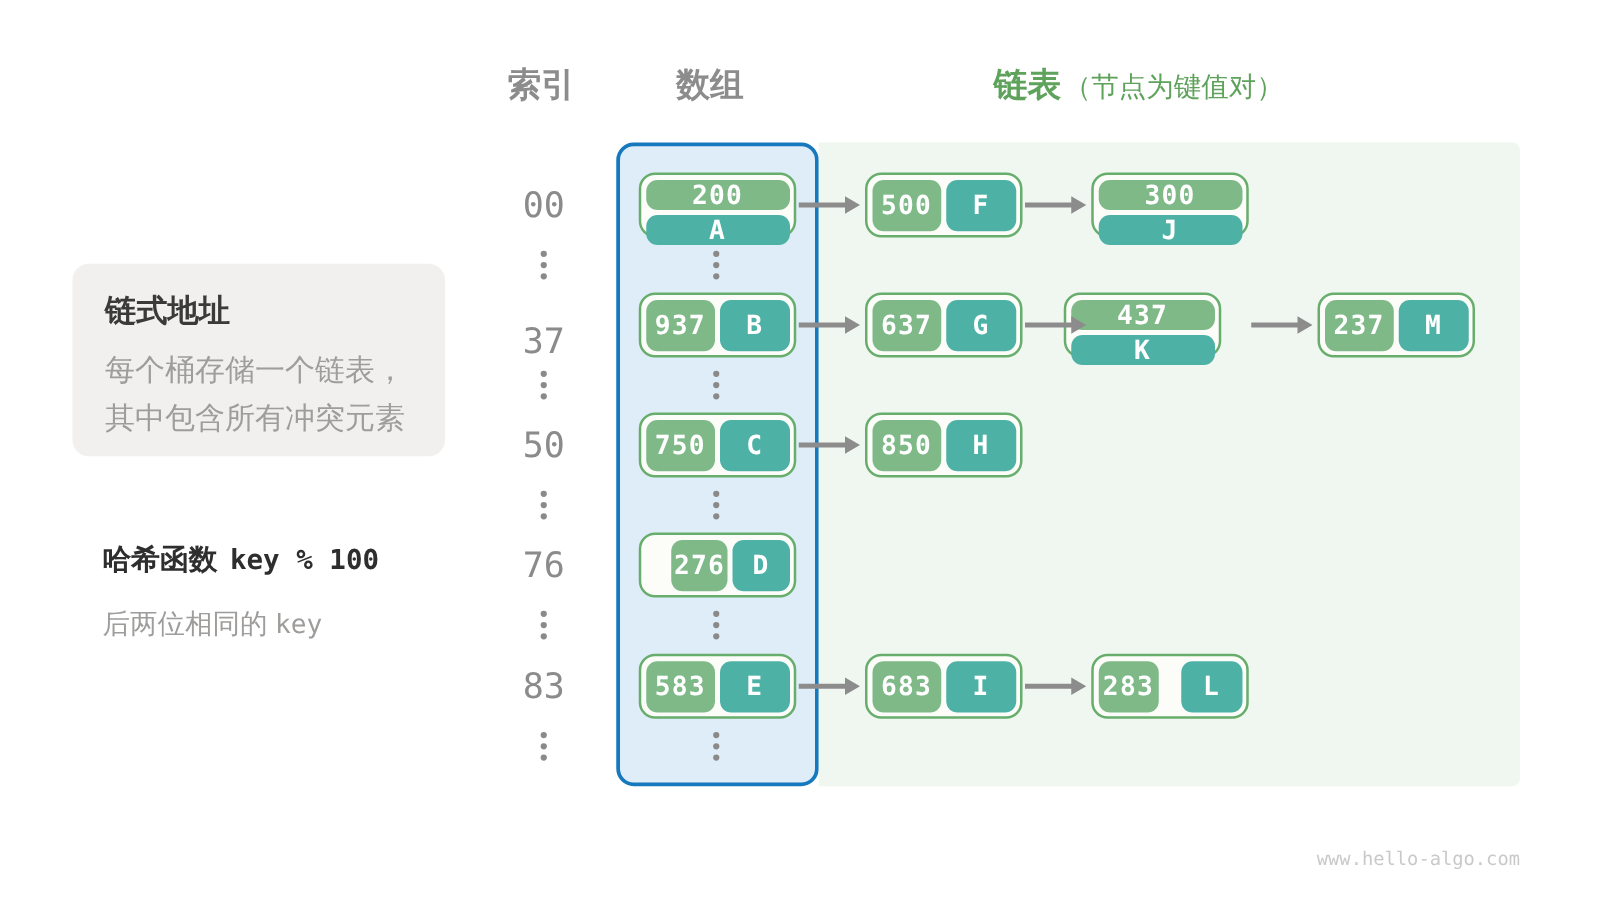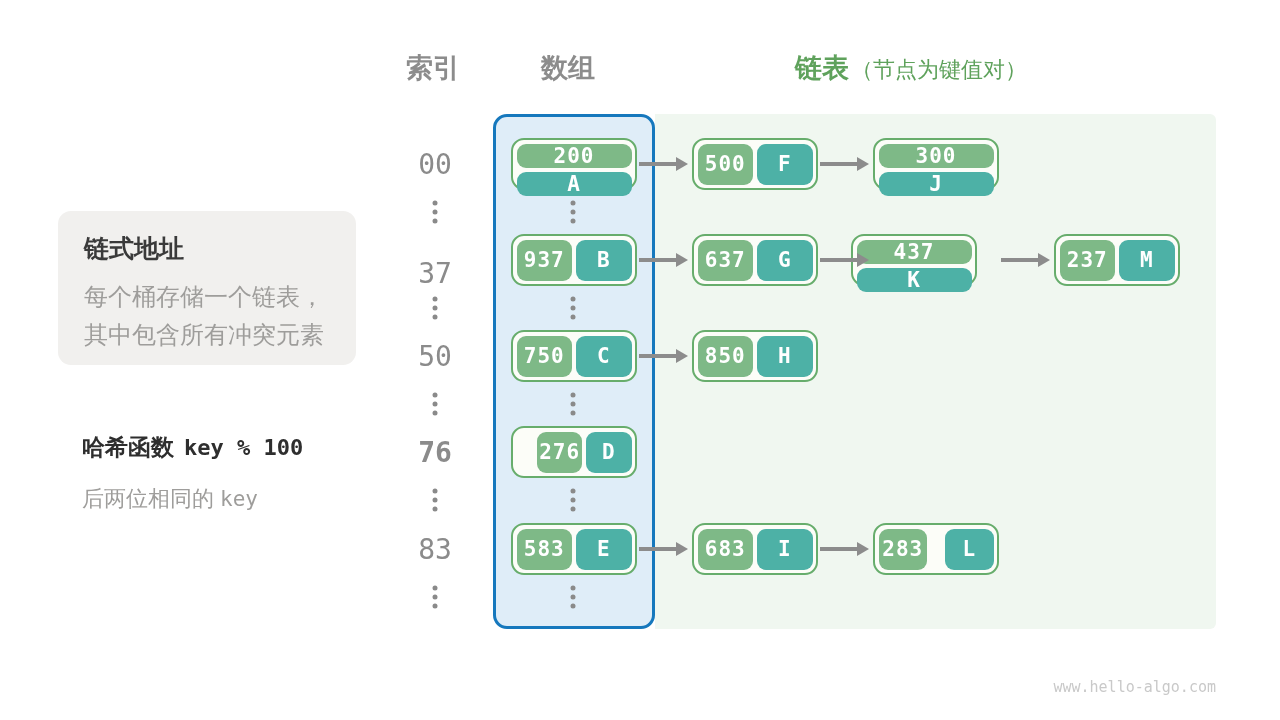--- a/index.html
+++ b/index.html
@@ -132,21 +132,21 @@
       <div class="index-label" style="left: 435px; top: 356px;">50</div>
       <div class="node" style="left: 511px; top: 330px;">
         <div class="cell key">750</div>
         <div class="cell val">C</div>
       </div>
       <div class="arrow" style="left: 639px; top: 354px; width: 38px;"></div>
       <div class="node" style="left: 692px; top: 330px;">
         <div class="cell key">850</div>
         <div class="cell val">H</div>
       </div>
-      <div class="index-label" style="left: 435px; top: 452px; font-weight: bold;">76</div>
+      <div class="index-label" style="left: 435px; top: 452px;">76</div>
       <div class="node" style="left: 511px; top: 426px; padding-left: 24px;">
         <div class="cell key">276</div>
         <div class="cell val">D</div>
       </div>
       <div class="index-label" style="left: 435px; top: 549px;">83</div>
       <div class="node" style="left: 511px; top: 523px;">
         <div class="cell key">583</div>
         <div class="cell val">E</div>
       </div>
       <div class="arrow" style="left: 639px; top: 547px; width: 38px;"></div>

